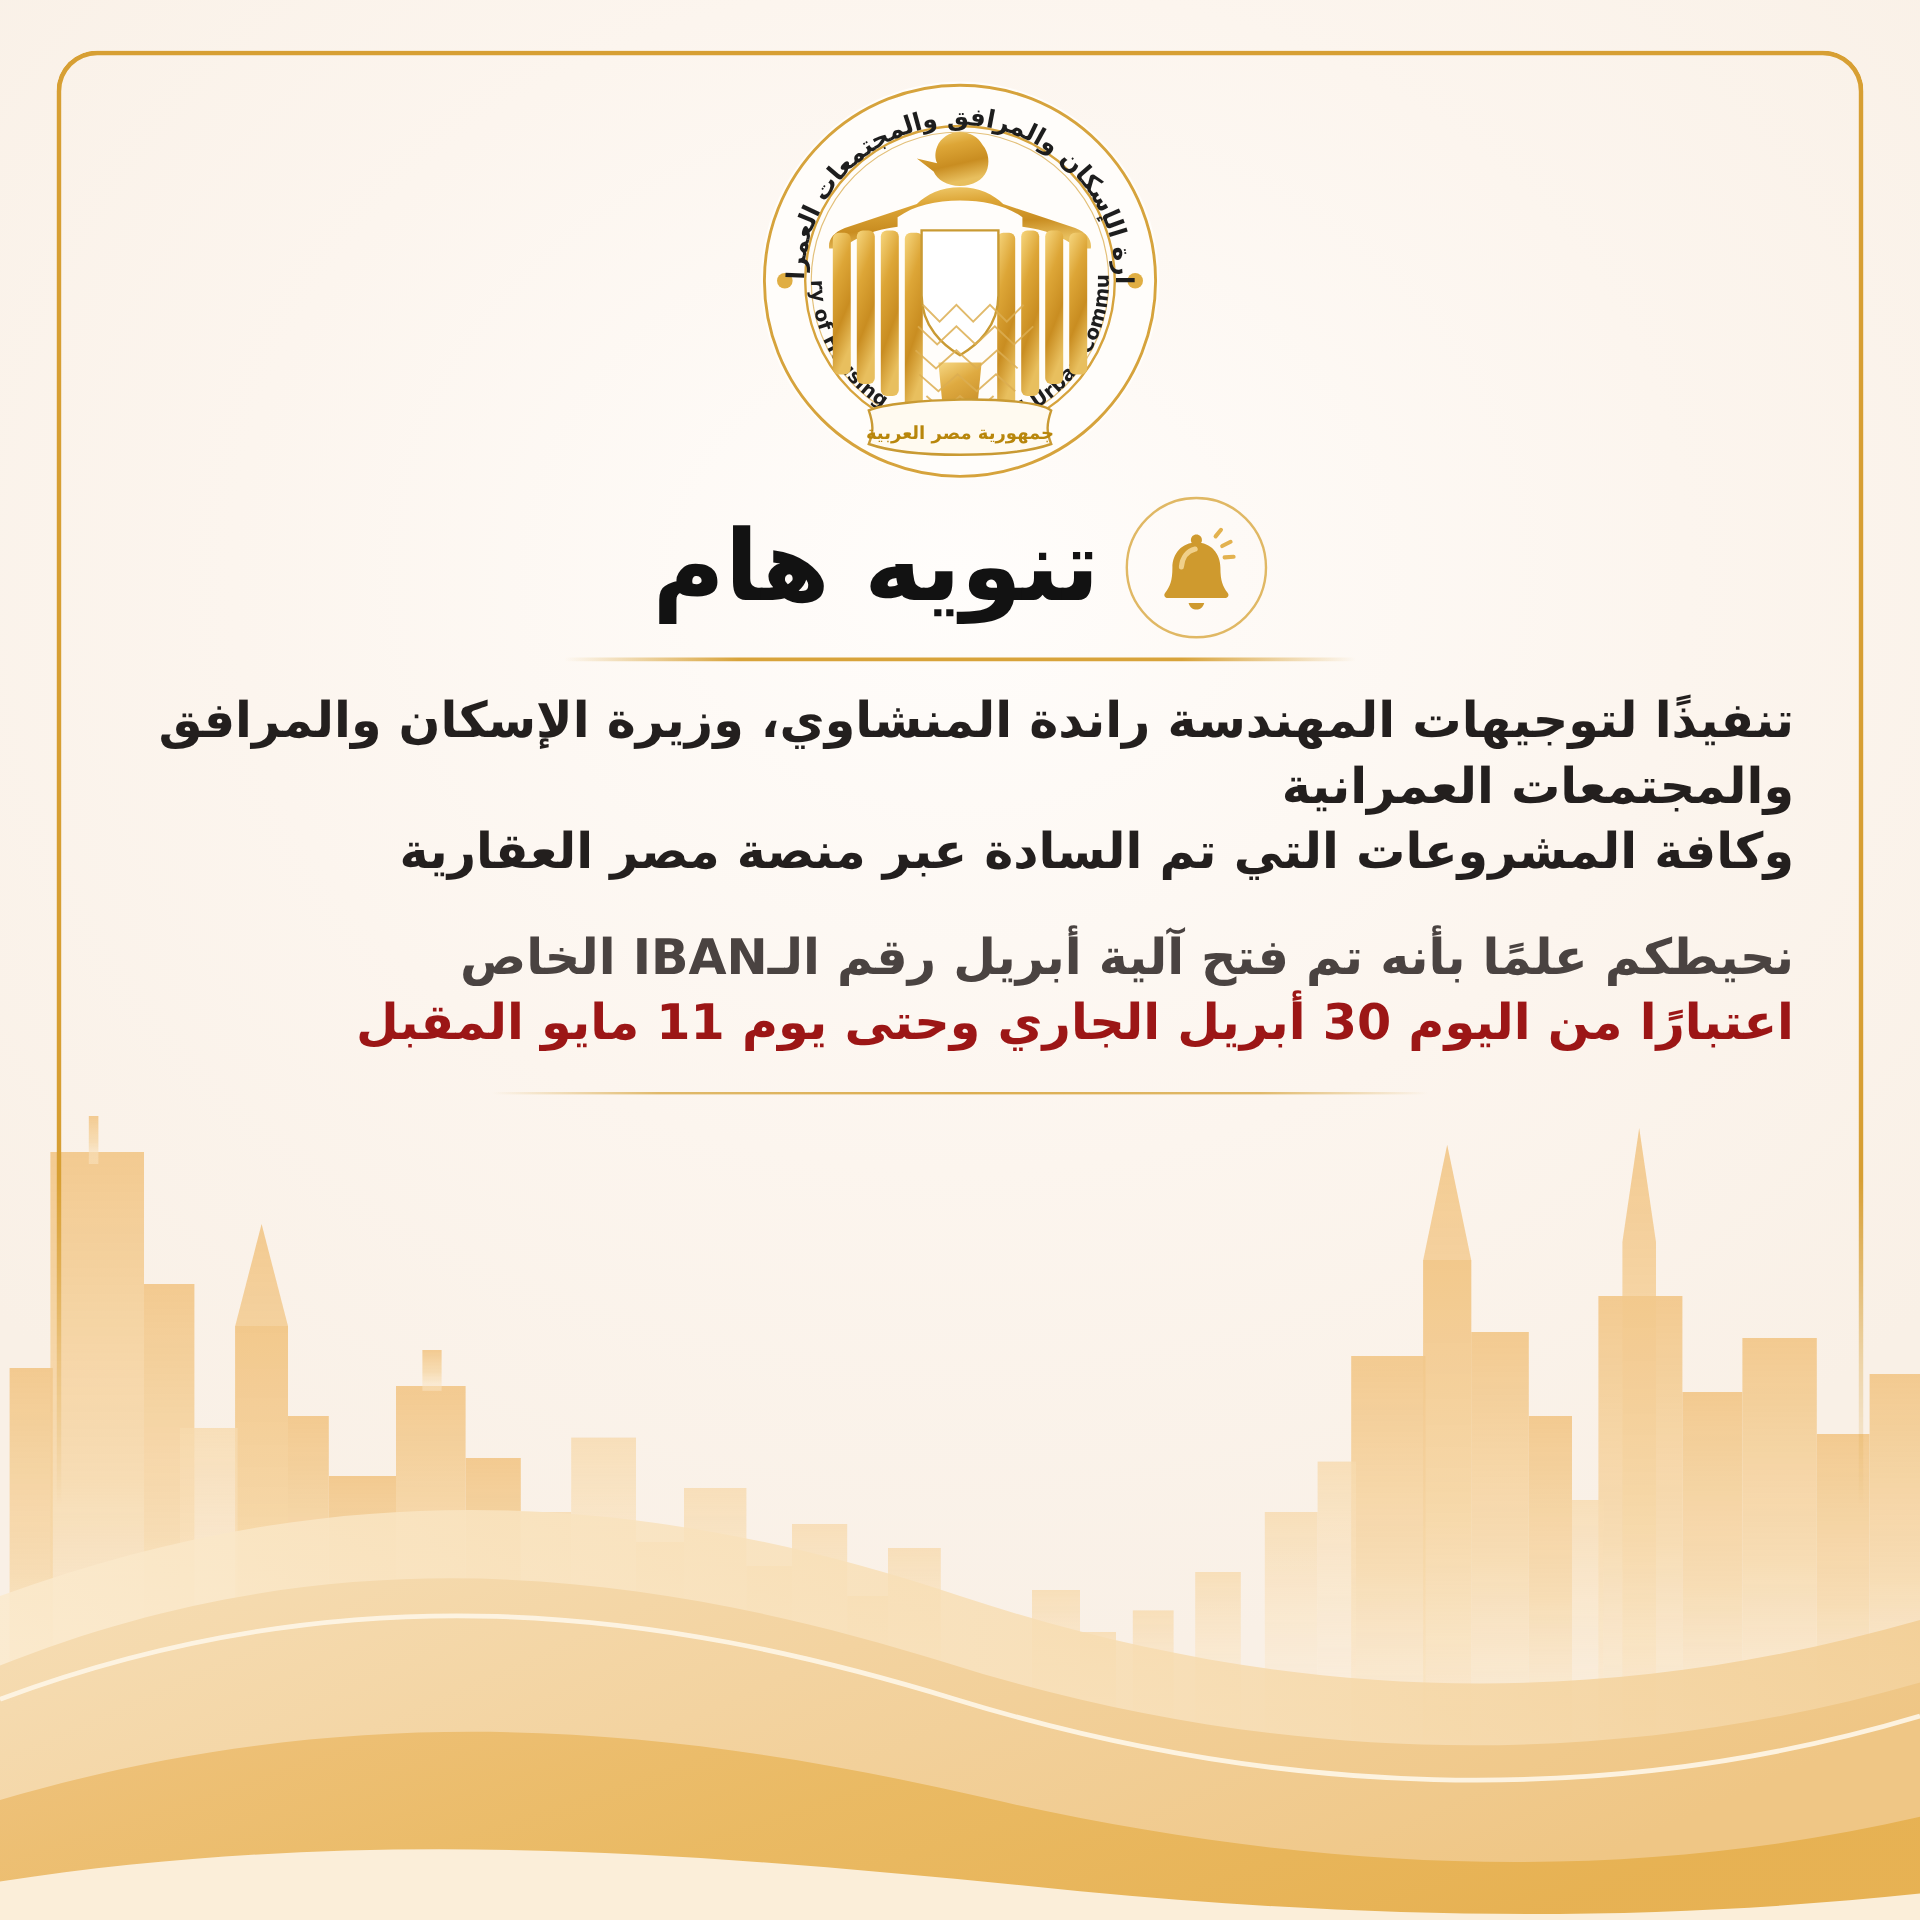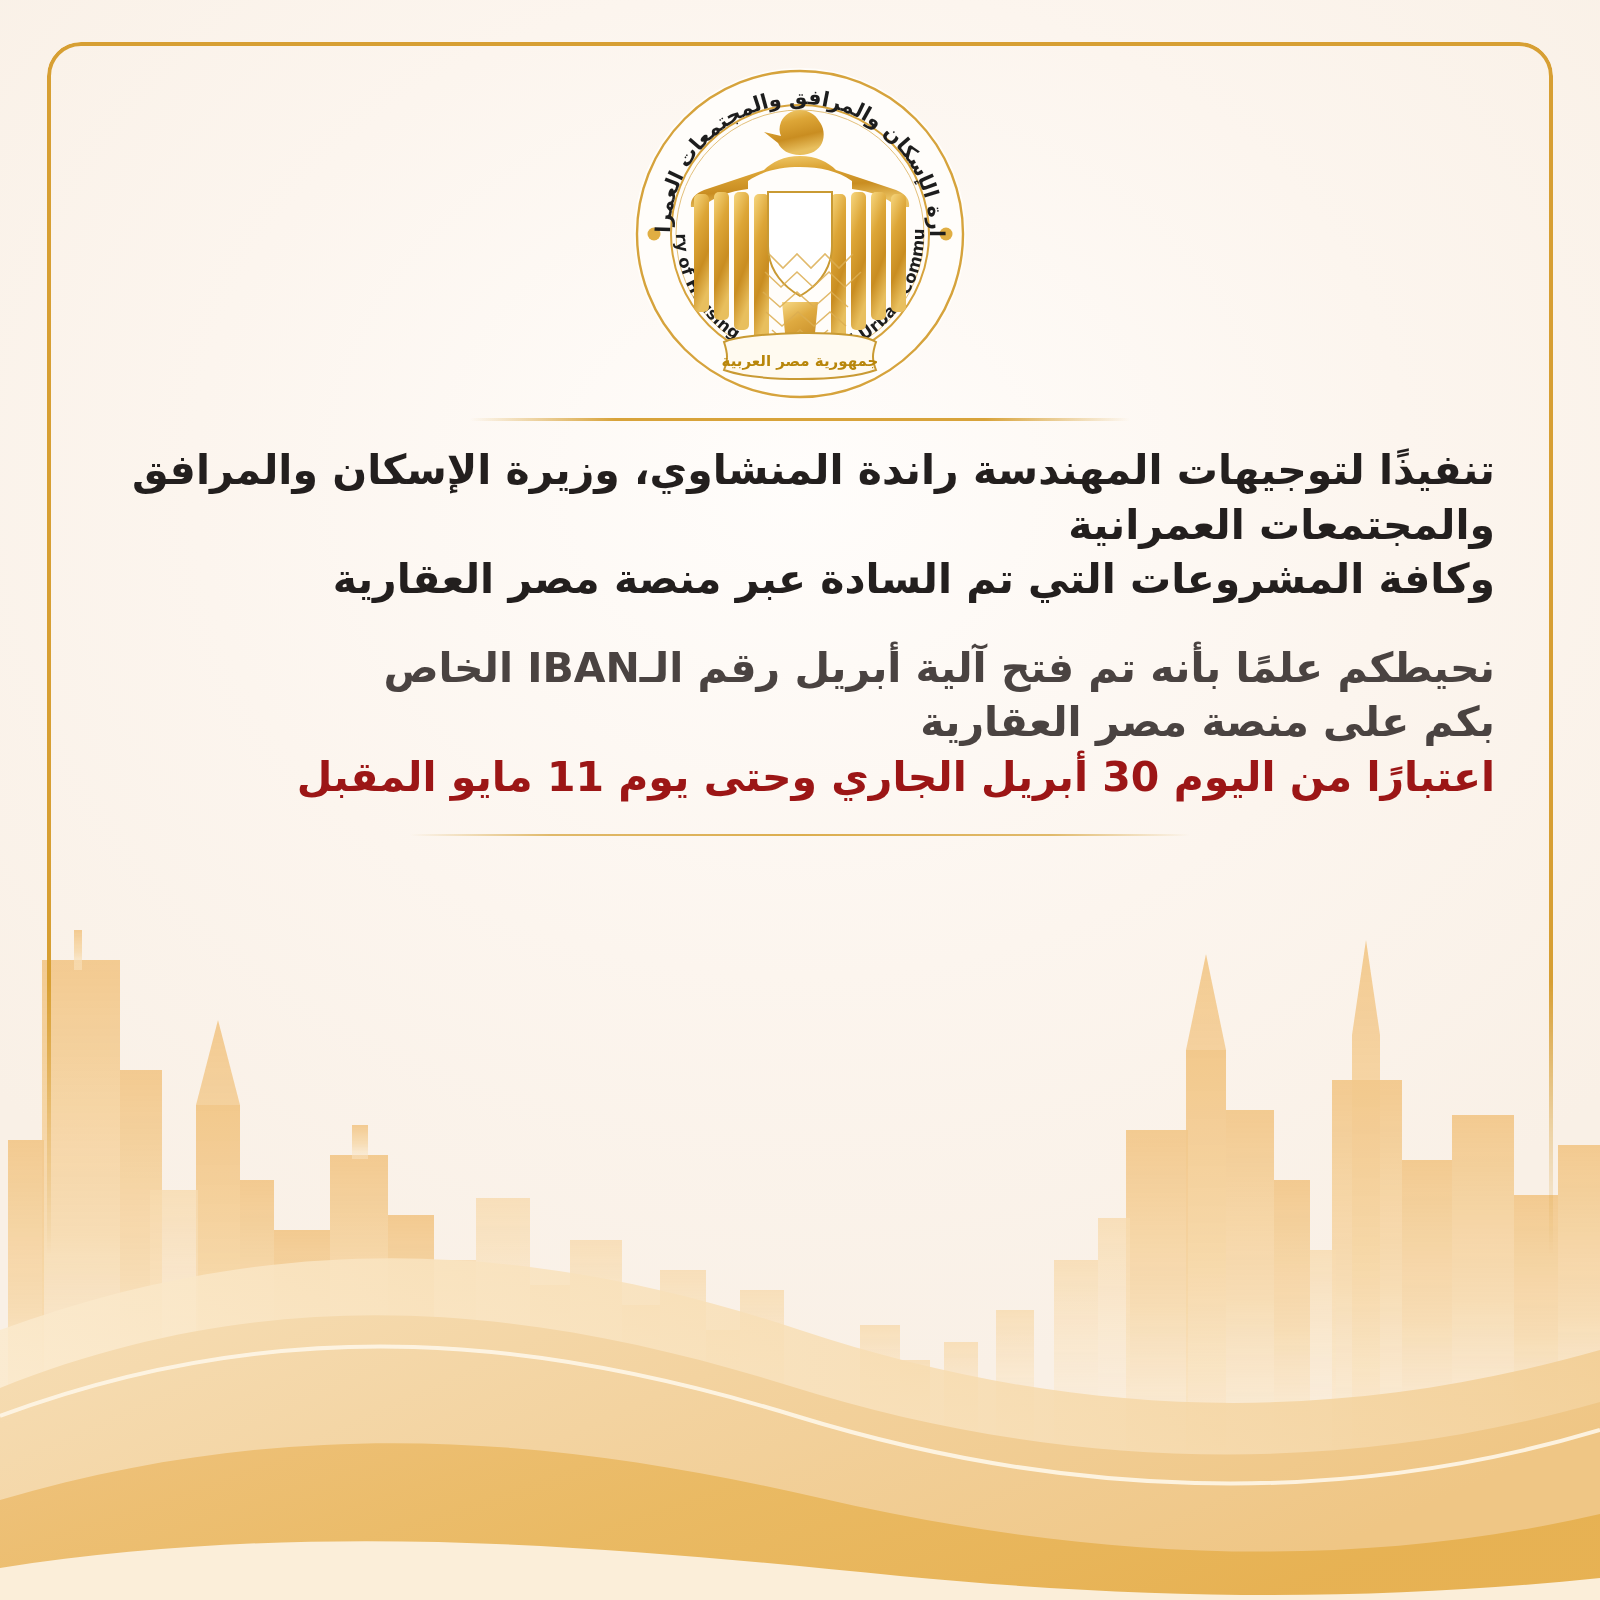--- a/index.html
+++ b/index.html
@@ -324,38 +324,57 @@
           <path d="M140 264 l14 12 l14 -12 l14 12 l14 -12"></path>
         </g>
 
         <g>
           <path d="M92 276 c22 -10 132 -14 152 0 c-4 12 -4 18 0 28 c-34 12 -118 12 -152 0 c4 -10 4 -16 0 -28 z" fill="#fffaf0" stroke="#c99a33" stroke-width="2"></path>
           <text x="168" y="300" text-anchor="middle" font-family="'DejaVu Sans','Liberation Sans',sans-serif" font-size="15" font-weight="700" fill="#b8860b">جمهورية مصر العربية</text>
         </g>
       </svg>
     </div>
 
+    <div class="title-row">
+      <div class="title-text">تنويه هام</div>
+      <div class="bell-badge">
+        <svg width="74" height="74" viewBox="0 0 74 74" aria-hidden="true">
+          <g fill="#cf9a2e">
+            <path d="M37 16 c-12 0 -20 9 -20 21 c0 11 -2 16 -6 21 c-1.6 2 -0.4 4.4 2.2 4.4
+                     h47.6 c2.6 0 3.8 -2.4 2.2 -4.4 c-4 -5 -6 -10 -6 -21 c0 -12 -8 -21 -20 -21 z"></path>
+            <path d="M37 9.5 c-2.6 0 -4.6 2 -4.6 4.6 c0 2.6 2 4.6 4.6 4.6 c2.6 0 4.6 -2 4.6 -4.6
+                     c0 -2.6 -2 -4.6 -4.6 -4.6 z"></path>
+            <path d="M30.5 66.5 c0.8 3.6 3.6 5.5 6.5 5.5 c2.9 0 5.7 -1.9 6.5 -5.5 z"></path>
+          </g>
+          <g stroke="#e3b24f" stroke-width="3.4" stroke-linecap="round" fill="none">
+            <path d="M53 11 L57.5 5.5"></path>
+            <path d="M58.5 19 L65.5 15.5"></path>
+            <path d="M60.5 28.5 L68 28"></path>
+          </g>
+          <path d="M24.5 36.5 c0.6 -8 5.2 -13.5 11.5 -15" stroke="#f0d08a" stroke-width="4.2" stroke-linecap="round" fill="none"></path>
+        </svg>
+      </div>
+    </div>
 
     <div class="title-rule"></div>
 
     <div class="body-block">
 
       <p class="para dark">
         <span>تنفيذًا لتوجيهات المهندسة راندة المنشاوي، وزيرة الإسكان والمرافق</span><br>
         <span>والمجتمعات العمرانية</span>
       </p>
 
 
       <p class="para dark">
         <span>وكافة المشروعات التي تم السادة عبر منصة مصر العقارية</span>
       </p>
 
       <p class="para gray spaced">
         <span>نحيطكم علمًا بأنه تم فتح آلية أبريل رقم الـIBAN الخاص</span><br>
-        <span>بكم على منصة مصر العقارية</span>
       </p>
 
       <p class="para red">
         <span>اعتبارًا من اليوم 30 أبريل الجاري وحتى يوم 11 مايو المقبل</span>
       </p>
 
 
       <div class="bottom-rule"></div>
     </div>
 

